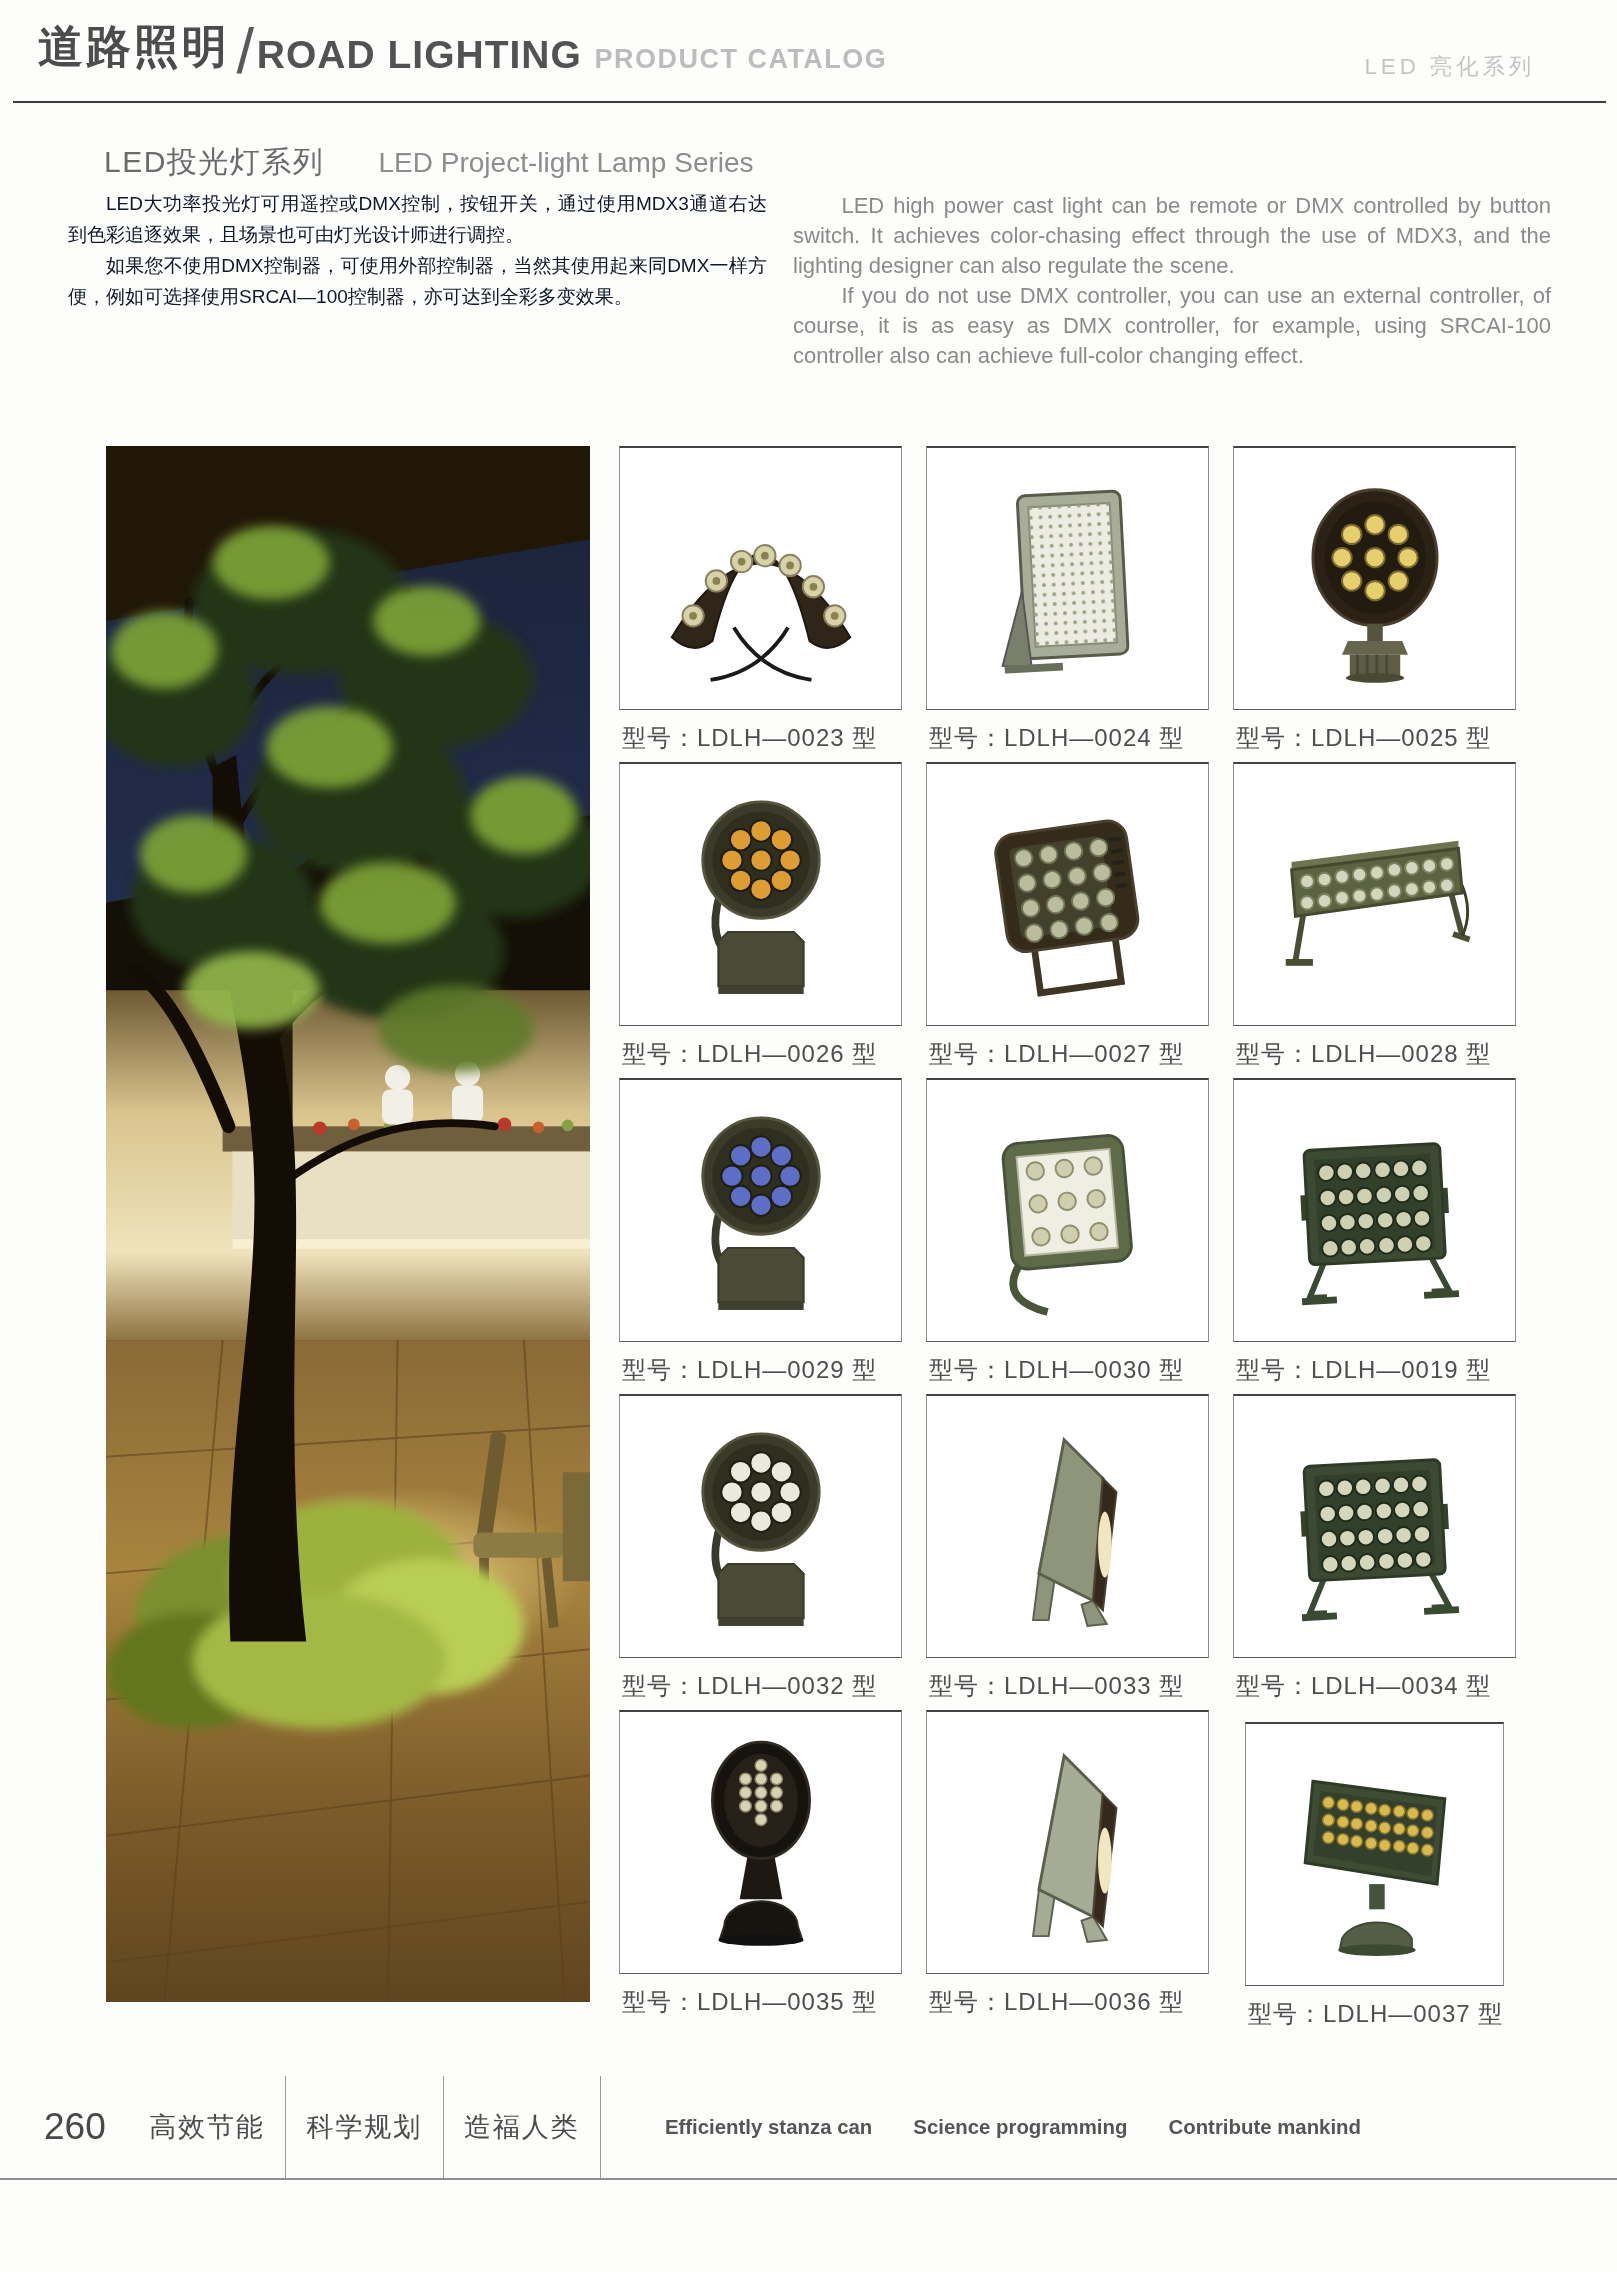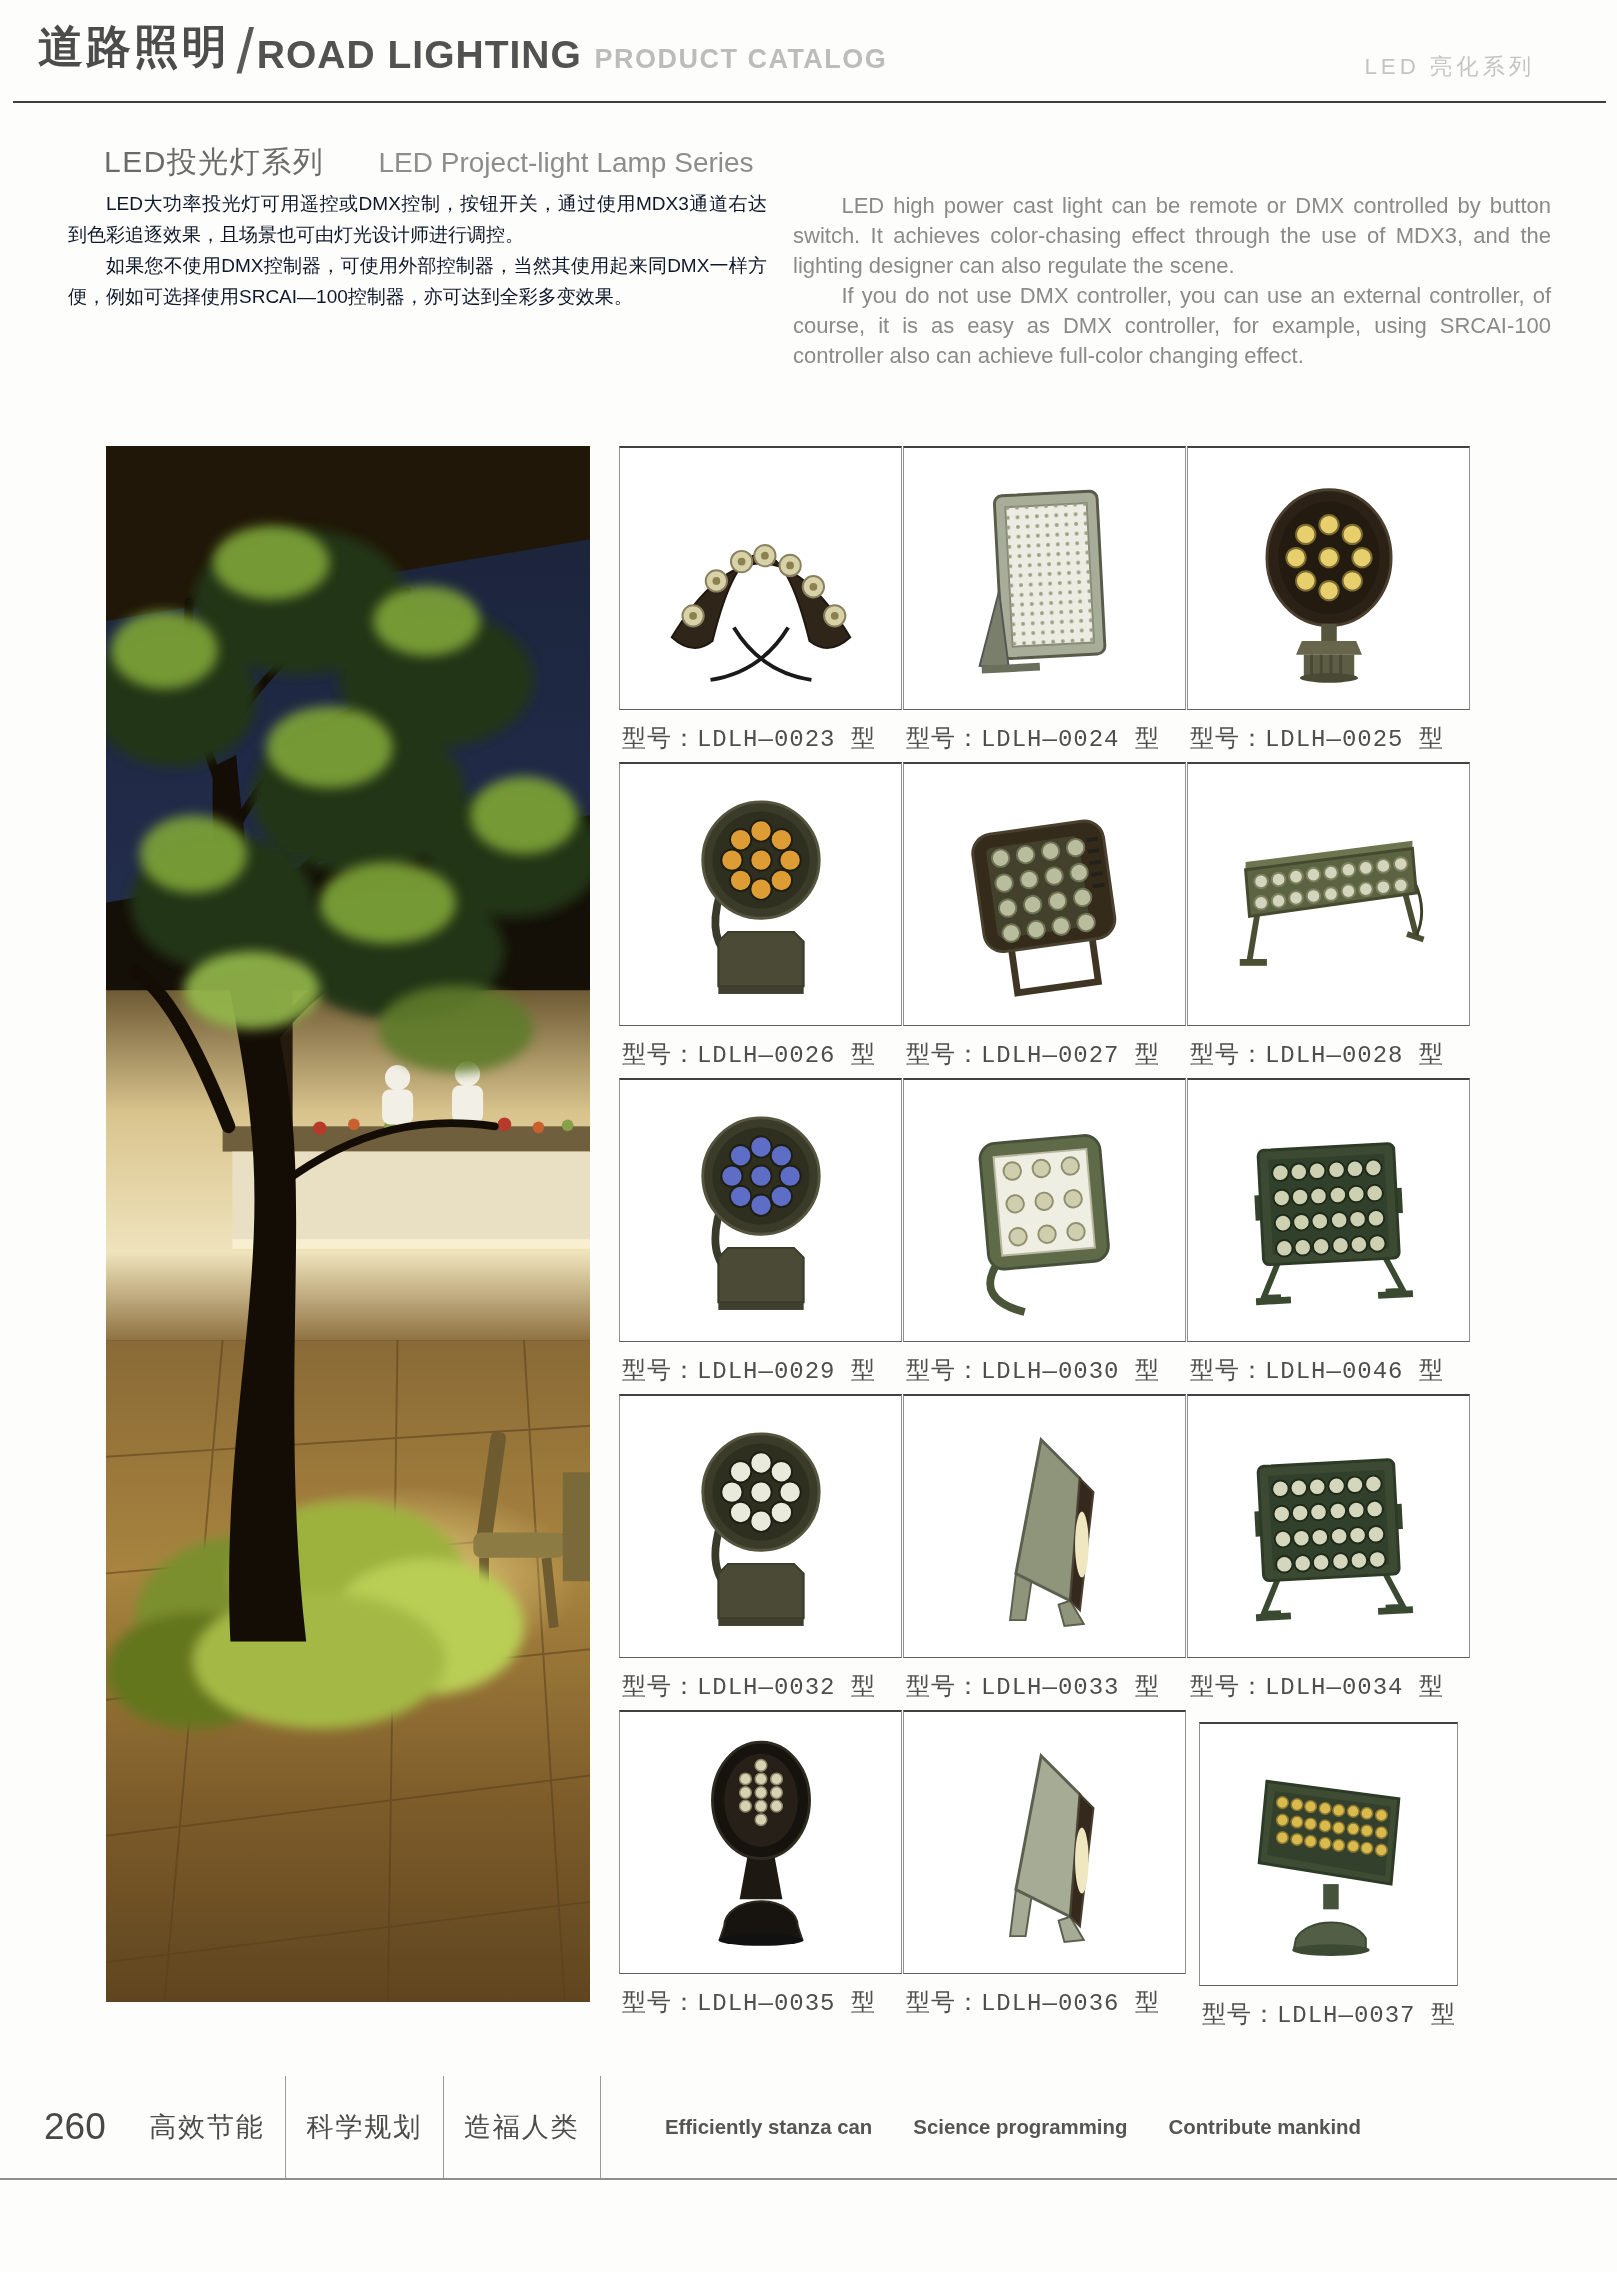--- a/index.html
+++ b/index.html
@@ -23,21 +23,21 @@
   .intro-cn{position:absolute;left:68px;top:188px;width:699px;font-size:19px;line-height:31px;color:#0f172a;text-align:justify;}
   .intro-cn p{margin:0;text-indent:2em;}
   .intro-en{position:absolute;left:793px;top:191px;width:758px;font-size:22px;line-height:30px;color:#8a8a8a;text-align:justify;}
   .intro-en p{margin:0;text-indent:2.2em;}
 
   
   .photo{position:absolute;left:106px;top:446px;width:484px;height:1556px;display:block;}
 
   
   .grid{position:absolute;left:619px;top:446px;width:885px;
-        display:grid;grid-template-columns:repeat(3,283px);column-gap:1px;font-family:Liberation Mono, monospace;}
+        display:grid;grid-template-columns:repeat(3,283px);column-gap:24px;}
   .cell{height:316px;}
   .imgbox{height:264px;background:#fff;box-sizing:border-box;
           border:1.5px solid #8f8f8f;border-top:2.9px solid #424242;border-bottom:1.9px solid #5d5d5d;
           display:flex;align-items:center;justify-content:center;}
   .prod{width:194px;height:228px;color:#d8d8c2;}
   .plabel{margin:11.7px 0 0 2.9px;font-size:24px;color:#4e4e4e;letter-spacing:1px;white-space:nowrap;}
 
   
   .footer{position:absolute;left:44px;top:2076px;height:102px;display:flex;align-items:center;}
   .page-num{font-size:37px;color:#484848;margin-right:23px;}
@@ -256,21 +256,21 @@
     </div>
     <figcaption class="plabel">型号：LDLH—0030 型</figcaption>
   </figure>
 
   <figure class="cell" style="margin:0">
     <div class="imgbox">
       <svg class="prod" viewBox="0 0 200 220" style="color: rgb(205, 209, 178);">
             <use href="#sym-grid-panel"></use>
           </svg>
     </div>
-    <figcaption class="plabel">型号：LDLH—0046 型</figcaption>
+    <figcaption class="plabel">型号：LDLH—0019 型</figcaption>
   </figure>
 
   <figure class="cell" style="margin:0">
     <div class="imgbox">
       <svg class="prod" viewBox="0 0 200 220" style="color: rgb(233, 233, 220);">
             <use href="#sym-round-box"></use>
           </svg>
     </div>
     <figcaption class="plabel">型号：LDLH—0032 型</figcaption>
   </figure>

